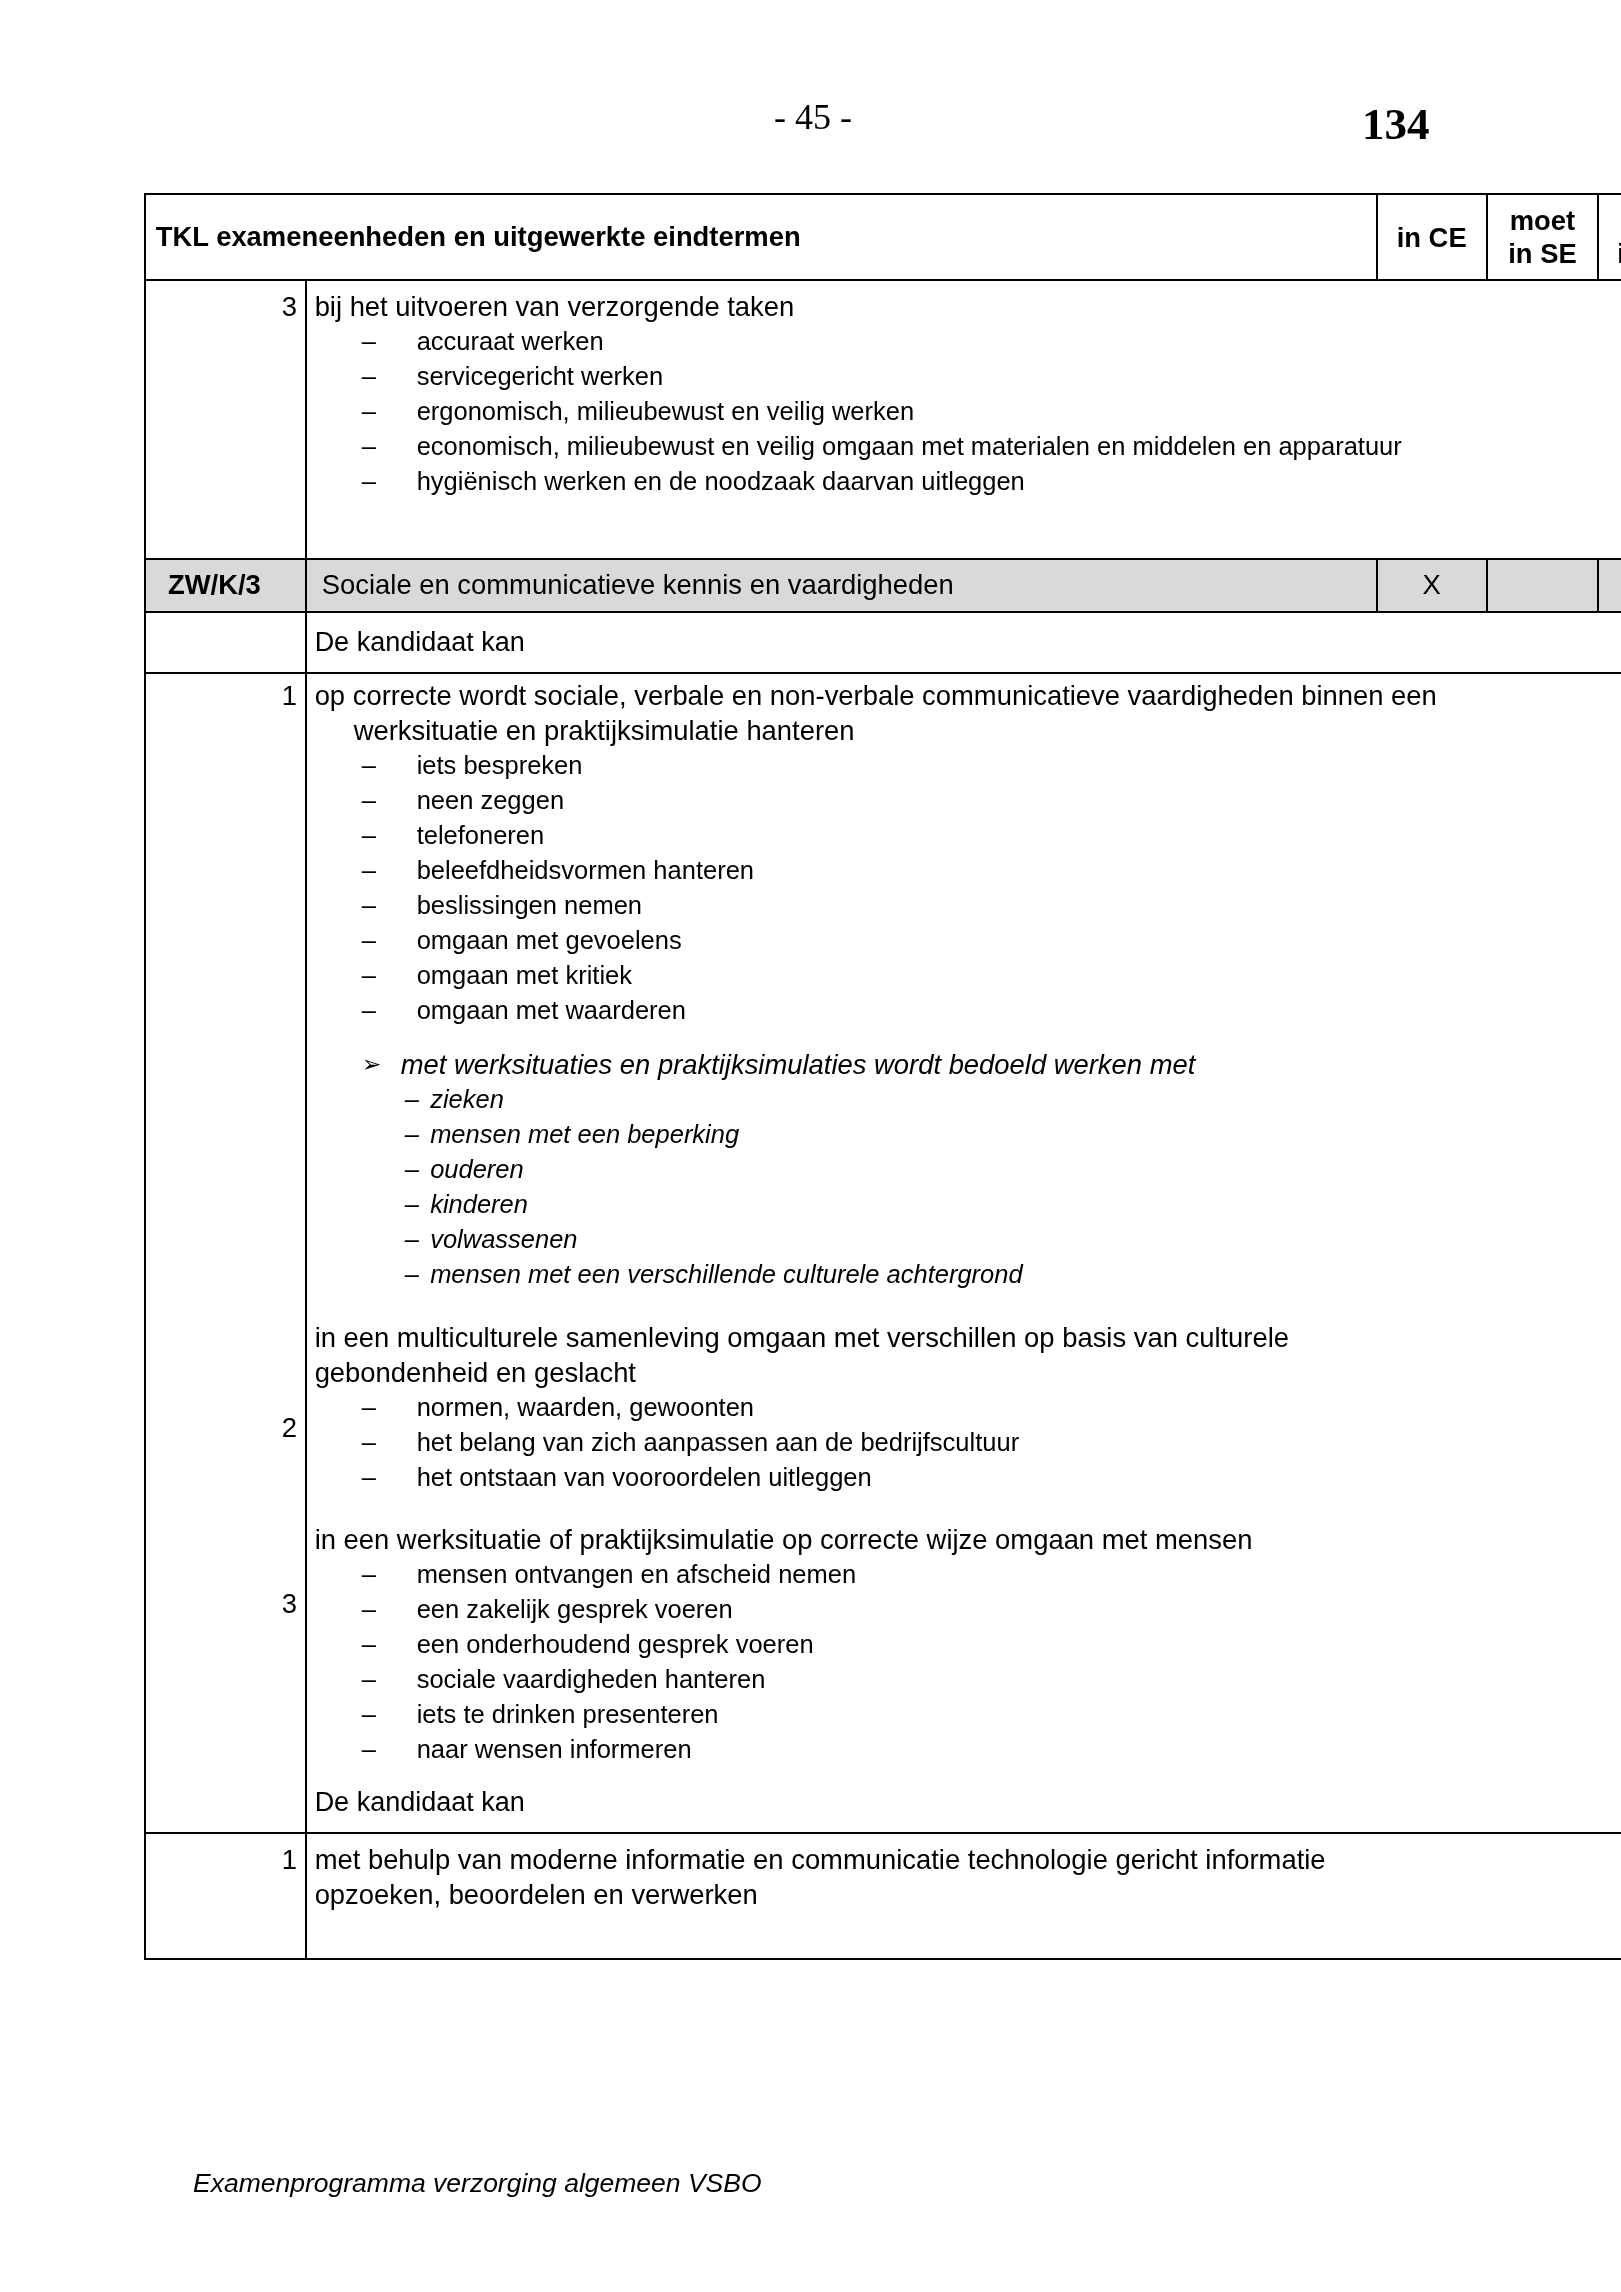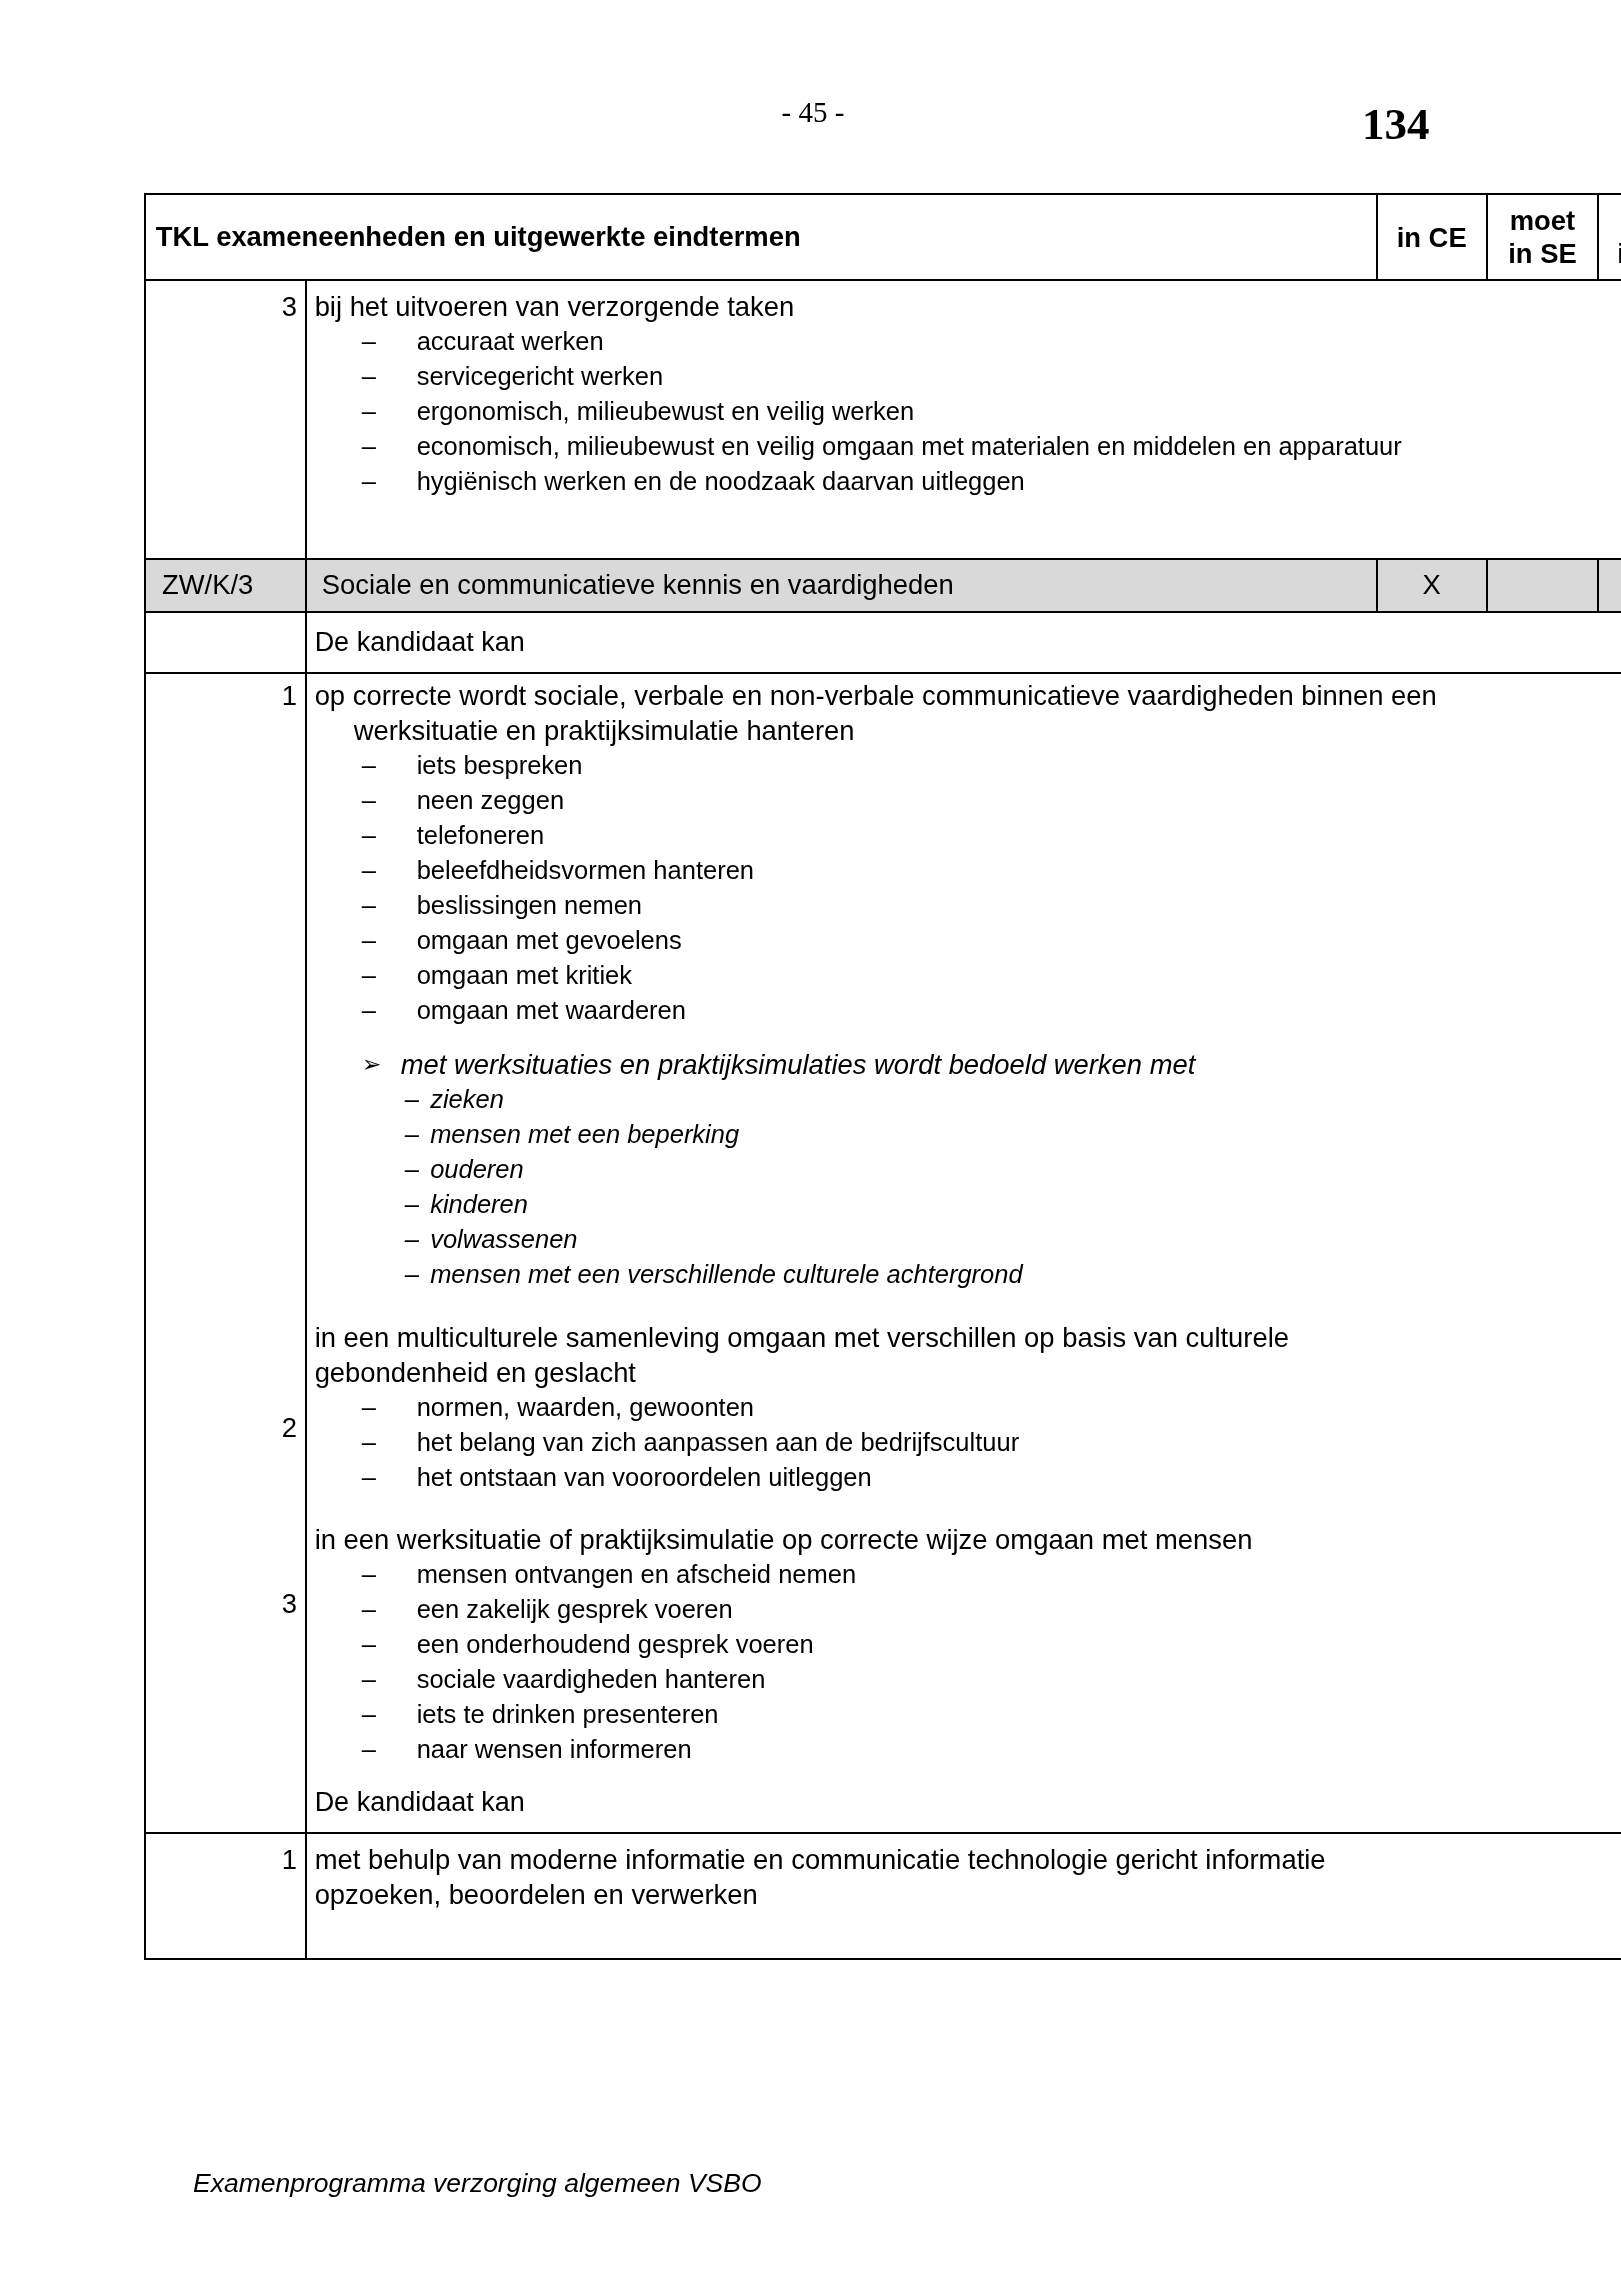--- a/index.html
+++ b/index.html
@@ -1,26 +1,26 @@
 <!DOCTYPE html>
 <html><head>
 <meta charset="utf-8">
 <style>
   html, body { margin: 0; padding: 0; background: #ffffff; }
   body { width: 1621px; height: 2293px; position: relative; font-family: "Liberation Sans", sans-serif; color: #000; overflow: hidden; }
-  .page-num { position: absolute; top: 96px; left: 774px; width: 78px; text-align: center; font-family: "Liberation Serif", serif; font-size: 29px; }
+  .page-num { position: absolute; top: 96px; left: 774px; width: 78px; text-align: center; font-family: "Liberation Serif", serif; font-size: 36px; }
   .doc-num { position: absolute; top: 98px; left: 1362px; font-family: "Liberation Serif", serif; font-weight: bold; font-size: 45px; }
   table.main { position: absolute; left: 144px; top: 193px; width: 1562px; border-collapse: collapse; table-layout: fixed; }
   table.main td { border-left: 2px solid #000; border-right: 2px solid #000; vertical-align: top; padding: 0; }
   .c1 { width: 143px; } .c2 { width: 952px; } .c3 { width: 98px; } .c4 { width: 99px; } .c5 { width: 95px; }
   tr.hdr td { border-top: 2.9px solid #000; border-bottom: 2.9px solid #000; height: 84px; vertical-align: middle; font-weight: bold; font-size: 27.4px; }
   tr.hdr td.title { padding-left: 9.8px; }
   tr.hdr td.col { text-align: center; line-height: 33px; }
   tr.grey td { background: #d9d9d9; border-top: 2.9px solid #000; border-bottom: 2.9px solid #000; height: 51px; vertical-align: middle; font-size: 27.4px; }
-  tr.grey td.code { padding-left: 16px; }
+  tr.grey td.code { padding-left: 22px; font-weight: bold; }
   tr.grey td.name { padding-left: 15px; }
   tr.grey td.mark { text-align: center; }
   tr.kan td { height: 59px; vertical-align: middle; font-size: 27px; border-bottom: 2.9px solid #000; }
   tr.kan td.txt { padding-left: 7.8px; }
   td.num { text-align: right; padding-right: 7.8px !important; font-size: 27.4px; line-height: 35px; padding-top: 7.8px !important; }
   td.body { padding: 7.8px 9.8px 0 7.8px !important; font-size: 27.4px; line-height: 35px; }
   .sub { font-size: 25.5px; line-height: 35px; display: flex; }
   .sub .dash { width: 55px; padding-left: 47px; flex: none; }
   .cont { padding-left: 39px; }
   .note { font-style: italic; font-size: 27.4px; line-height: 35px; margin-top: 19.6px; display: flex; }

